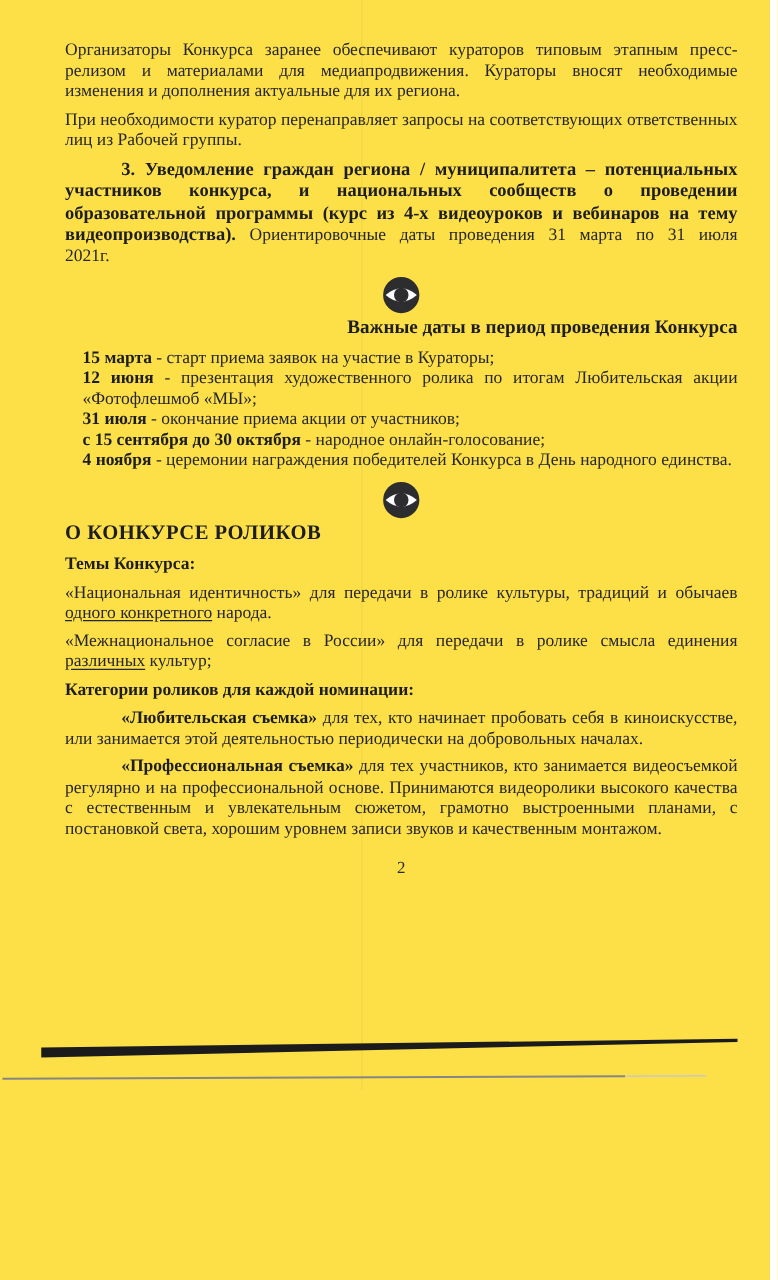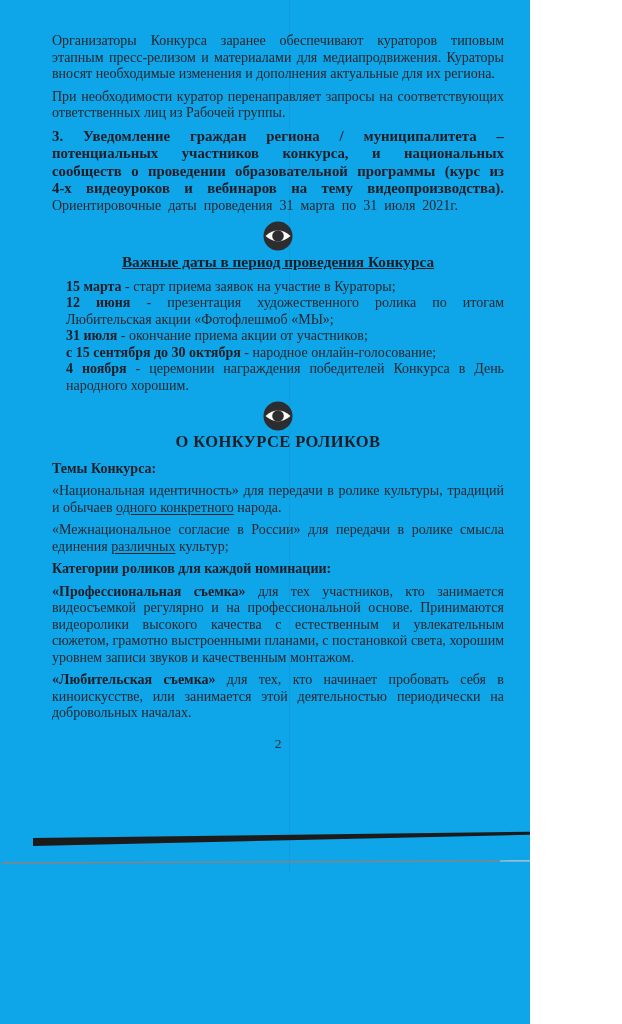--- a/index.html
+++ b/index.html
@@ -1,20 +1,20 @@
 <!DOCTYPE html>
 <html><head>
 <meta charset="utf-8">
 <style>
   html, body { margin: 0; padding: 0; background: #ffffff; }
   .screen {
     position: relative;
-    width: 530px;
+    width: 616px;
     height: 1024px;
-    background: #0ea5e9;
+    background: #fde047;
     overflow: hidden;
     font-family: "Liberation Serif", serif;
     color: #26262d;
   }
   
   .fold-line {
     position: absolute;
     left: 289px;
     top: 0;
     width: 1px;
@@ -23,47 +23,45 @@
   }
   .content {
     position: absolute;
     left: 52px;
     right: 26px;
     top: 33px;
     font-size: 14px;
     line-height: 16.5px;
   }
   .content p { margin: 0 0 6px; text-align: justify; }
-  b, strong { color: #1d1d25; }
+  b, strong { color: #1d1d25; margin-left: 45px; }
   .h2 {
     font-weight: bold;
     font-size: 14.3px;
     color: #1d1d25;
     margin: 0 0 7px;
     text-align: left;
   }
   .p2 { margin-bottom: 6px; }
   .p3 { margin-bottom: 0; word-spacing: 3.5px; }
   .p3 b { font-size: 14.8px; }
   .eye-wrap { text-align: center; margin: 2px 0 2px; line-height: 0; }
   .eye-wrap.second { margin-top: 6px; }
   .eye-wrap svg { display: inline-block; }
   .dates-h {
-    text-align: center;
+    text-align: right;
     font-weight: bold;
     font-size: 15.3px;
     color: #1d1d25;
     margin: 0 0 8px;
-    text-decoration: underline;
   }
   .dates { margin: 0 0 0 14px; }
   .dates p { margin: 0; }
   .dates .dt { font-weight: bold; color: #1d1d25; }
   .about-h {
-    text-align: center;
     font-weight: bold;
     font-size: 16.5px;
     letter-spacing: 0.4px;
     color: #1d1d25;
     margin: 0 0 10px;
   }
   .sub-h {
     font-weight: bold;
     font-size: 14px;
     color: #1d1d25;
@@ -108,44 +106,44 @@
       </svg>
     </div>
 
     <div class="dates-h">Важные даты в период проведения Конкурса</div>
 
     <div class="dates">
       <p><span class="dt">15 марта</span><span> - старт приема заявок на участие в Кураторы;</span></p>
       <p><span class="dt">12 июня</span><span> - презентация художественного ролика по итогам Любительская акции «Фотофлешмоб «МЫ»;</span></p>
       <p><span class="dt">31 июля</span><span> - окончание приема акции от участников;</span></p>
       <p><span class="dt">с 15 сентября до 30 октября</span><span> - народное онлайн-голосование;</span></p>
-      <p><span class="dt">4 ноября</span><span> - церемонии награждения победителей Конкурса в День народного хорошим.</span></p>
+      <p><span class="dt">4 ноября</span><span> - церемонии награждения победителей Конкурса в День народного единства.</span></p>
     </div>
 
     <div class="eye-wrap second">
       <svg width="32" height="32" viewBox="0 0 32 32" aria-hidden="true">
         <circle cx="16" cy="16" r="14.5" fill="#2d2c2f"></circle>
         <path d="M 3.5 16 Q 16 5.2 28.5 16 Q 16 26.8 3.5 16 Z" fill="#fbfbfb"></path>
         <circle cx="16" cy="16" r="5.8" fill="#2d2c2f"></circle>
       </svg>
     </div>
 
     <div class="about-h">О КОНКУРСЕ РОЛИКОВ</div>
 
     <p class="sub-h">Темы Конкурса:</p>
 
     <p class="theme theme2"><span>«Национальная идентичность» для передачи в ролике культуры, традиций и обычаев </span><u>одного конкретного</u><span> народа.</span></p>
 
     <p class="theme"><span>«Межнациональное согласие в России» для передачи в ролике смысла единения </span><u>различных</u><span> культур;</span></p>
 
     <p class="sub-h">Категории роликов для каждой номинации:</p>
 
+    <p class="cat"><b>«Любительская съемка»</b><span> для тех, кто начинает пробовать себя в киноискусстве, или занимается этой деятельностью периодически на добровольных началах.</span></p>
+
     <p class="cat"><b>«Профессиональная съемка»</b><span> для тех участников, кто занимается видеосъемкой регулярно и на профессиональной основе. Принимаются видеоролики высокого качества с естественным и увлекательным сюжетом, грамотно выстроенными планами, с постановкой света, хорошим уровнем записи звуков и качественным монтажом.</span></p>
-
-    <p class="cat"><b>«Любительская съемка»</b><span> для тех, кто начинает пробовать себя в киноискусстве, или занимается этой деятельностью периодически на добровольных началах.</span></p>
 
 
     <div class="pagenum">2</div>
 
   </div>
 
   <svg class="scan-artifacts" width="622" height="50" viewBox="0 0 622 50" aria-hidden="true">
 
     <polygon points="33,12 590,5 590,7.5 33,20" fill="#1b1b1b"></polygon>
 

